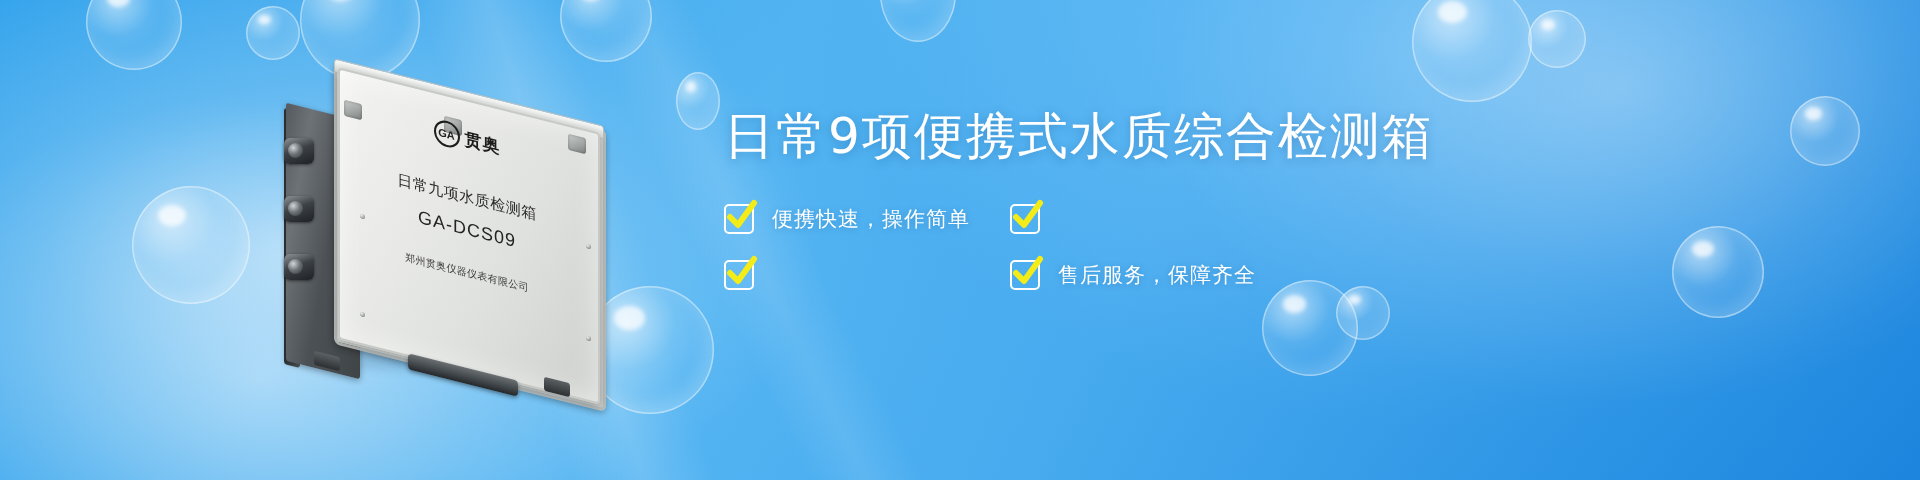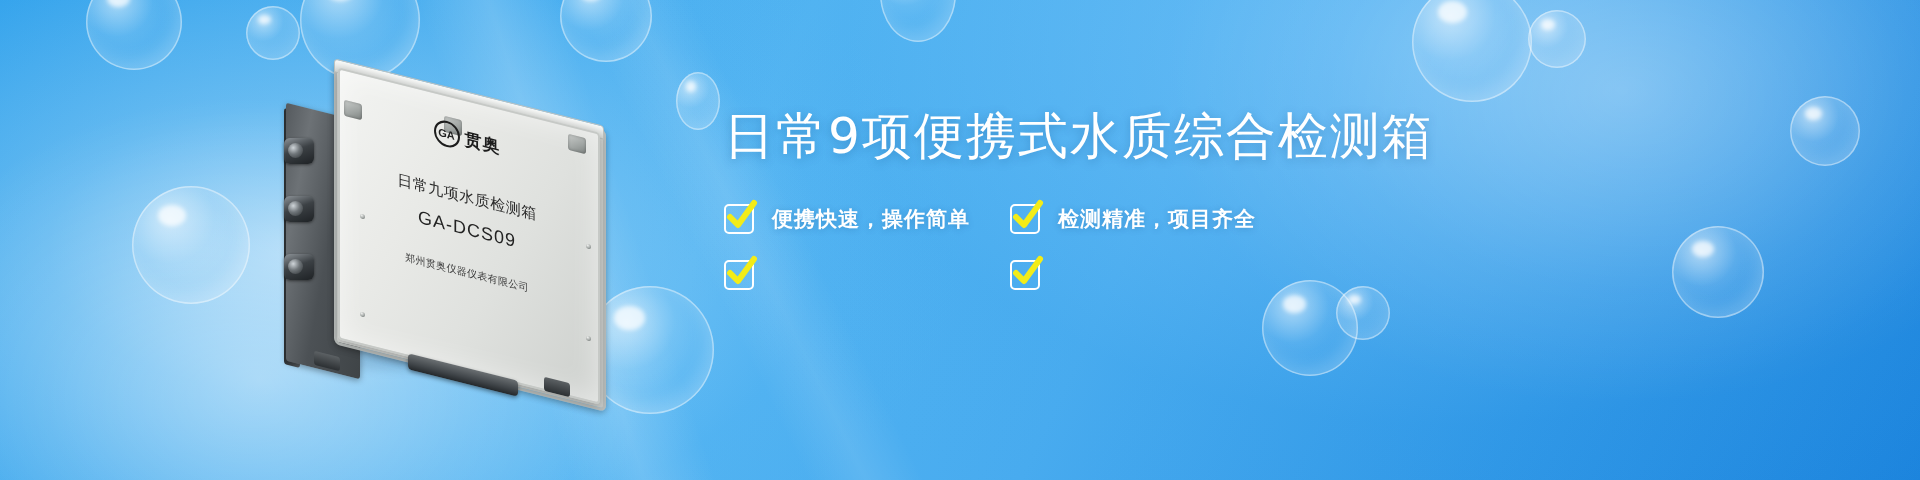--- a/index.html
+++ b/index.html
@@ -148,21 +148,21 @@
   .headline{
     font-family:"DejaVu Sans","Liberation Sans",sans-serif;
     font-size:50px;line-height:1.15;color:#ffffff;
     letter-spacing:2px;font-weight:400;
     text-shadow:0 2px 10px rgba(20,80,140,0.35);
     white-space:nowrap;
   }
   .features{
     margin-top:38px;
     display:grid;grid-template-columns:286px 286px;
-    row-gap:26px;column-gap:0;font-weight:bold;
+    row-gap:26px;column-gap:0;
   }
   .feature{display:flex;align-items:center;gap:18px;}
   .check{
     width:30px;height:30px;flex:0 0 30px;position:relative;
     border:2.5px solid #ffffff;border-radius:5px;
     box-sizing:border-box;
   }
   .check svg{position:absolute;left:-5px;top:-10px;width:40px;height:40px;}
   .feature-text{
     font-family:"DejaVu Sans","Liberation Sans",sans-serif;
@@ -250,35 +250,35 @@
         </span>
         <span class="feature-text">便携快速，操作简单</span>
       </div>
 
       <div class="feature">
         <span class="check">
           <svg viewBox="0 0 40 40" aria-hidden="true">
             <path d="M9 21 L17 29 L33 7" fill="none" stroke="#f3ec18" stroke-width="6" stroke-linecap="round" stroke-linejoin="round"></path>
           </svg>
         </span>
-        <span class="feature-text">检测精准，项目齐全</span>
-      </div>
-
-      <div class="feature">
-        <span class="check">
-          <svg viewBox="0 0 40 40" aria-hidden="true">
-            <path d="M9 21 L17 29 L33 7" fill="none" stroke="#f3ec18" stroke-width="6" stroke-linecap="round" stroke-linejoin="round"></path>
-          </svg>
-        </span>
-      </div>
-
-      <div class="feature">
-        <span class="check">
-          <svg viewBox="0 0 40 40" aria-hidden="true">
-            <path d="M9 21 L17 29 L33 7" fill="none" stroke="#f3ec18" stroke-width="6" stroke-linecap="round" stroke-linejoin="round"></path>
-          </svg>
-        </span>
+      </div>
+
+      <div class="feature">
+        <span class="check">
+          <svg viewBox="0 0 40 40" aria-hidden="true">
+            <path d="M9 21 L17 29 L33 7" fill="none" stroke="#f3ec18" stroke-width="6" stroke-linecap="round" stroke-linejoin="round"></path>
+          </svg>
+        </span>
+      </div>
+
+      <div class="feature">
+        <span class="check">
+          <svg viewBox="0 0 40 40" aria-hidden="true">
+            <path d="M9 21 L17 29 L33 7" fill="none" stroke="#f3ec18" stroke-width="6" stroke-linecap="round" stroke-linejoin="round"></path>
+          </svg>
+        </span>
+        <span class="feature-text">售后服务，保障齐全</span>
       </div>
 
     </div>
   </div>
 
 </div>
 
 </body></html>

